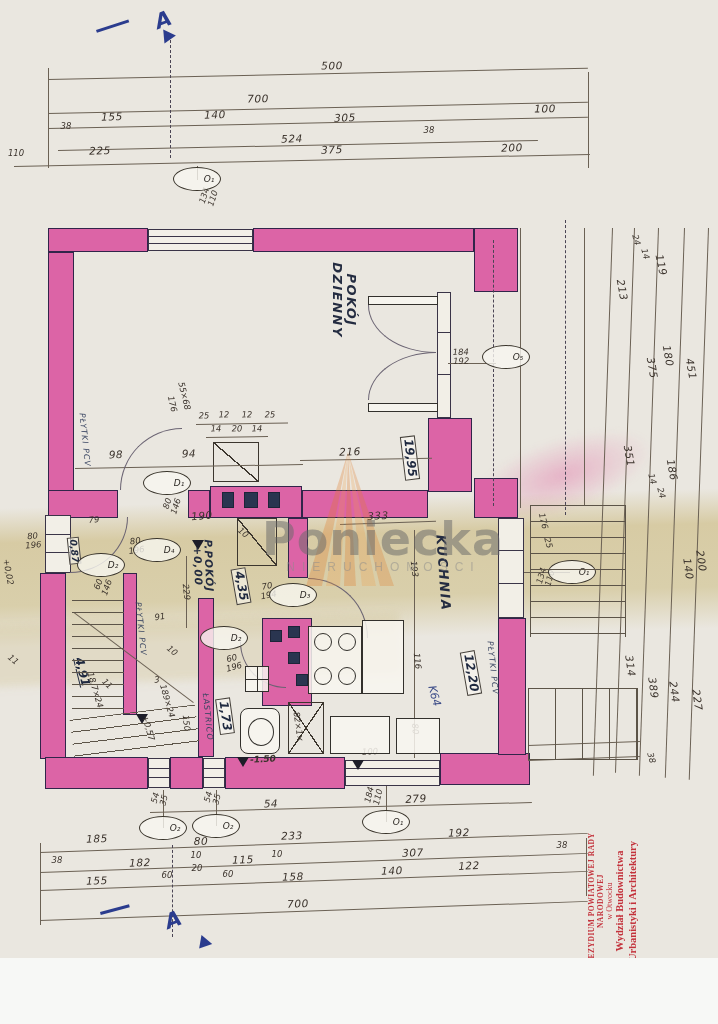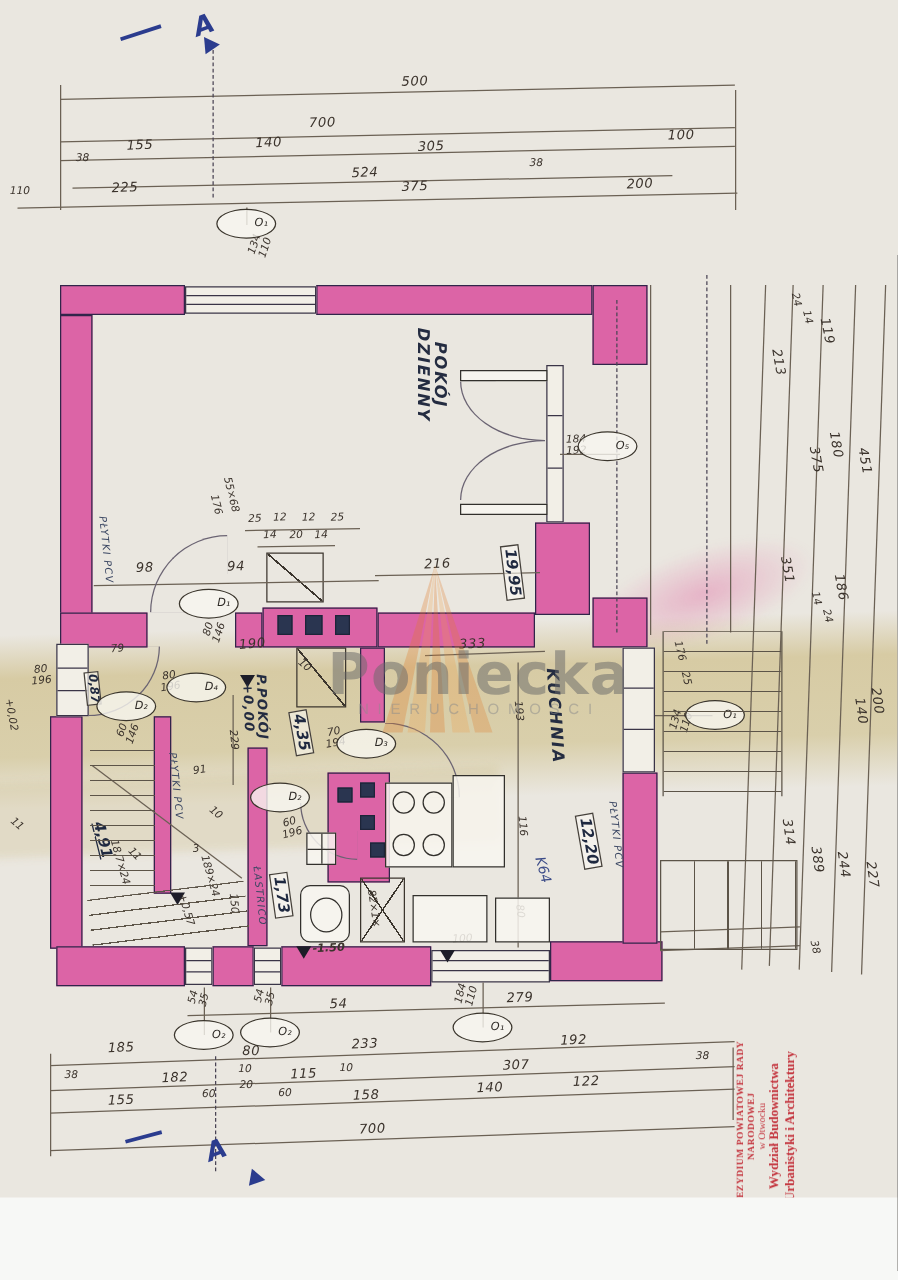--- a/index.html
+++ b/index.html
@@ -293,21 +293,21 @@
       <div class="lbl d9" style="left: 652px; top: 479px; transform: translate(-50%, -50%) rotate(76deg);">14</div>
       <div class="lbl d9" style="left: 661px; top: 493px; transform: translate(-50%, -50%) rotate(76deg);">24</div>
       <div class="lbl d" style="left: 701px; top: 561px; transform: translate(-50%, -50%) rotate(82deg);">200</div>
       <div class="lbl d" style="left: 688px; top: 569px; transform: translate(-50%, -50%) rotate(82deg);">140</div>
       <div class="lbl d" style="left: 630px; top: 666px; transform: translate(-50%, -50%) rotate(82deg);">314</div>
       <div class="lbl d" style="left: 653px; top: 688px; transform: translate(-50%, -50%) rotate(82deg);">389</div>
       <div class="lbl d" style="left: 674px; top: 692px; transform: translate(-50%, -50%) rotate(82deg);">244</div>
       <div class="lbl d" style="left: 697px; top: 700px; transform: translate(-50%, -50%) rotate(82deg);">227</div>
       <div class="lbl d9" style="left: 651px; top: 758px; transform: translate(-50%, -50%) rotate(76deg);">38</div>
       <div class="circ" style="left: 197px; top: 179px;">O₁</div>
-      <div class="circ" style="left: 486px; top: 357px;">O₅</div>
+      <div class="circ" style="left: 506px; top: 357px;">O₅</div>
       <div class="circ" style="left: 572px; top: 572px;">O₁</div>
       <div class="circ" style="left: 167px; top: 483px;">D₁</div>
       <div class="circ" style="left: 157px; top: 550px;">D₄</div>
       <div class="circ" style="left: 101px; top: 565px;">D₂</div>
       <div class="circ" style="left: 293px; top: 595px;">D₃</div>
       <div class="circ" style="left: 224px; top: 638px;">D₂</div>
       <div class="circ" style="left: 163px; top: 828px;">O₂</div>
       <div class="circ" style="left: 216px; top: 826px;">O₂</div>
       <div class="circ" style="left: 386px; top: 822px;">O₁</div>
     </div>

